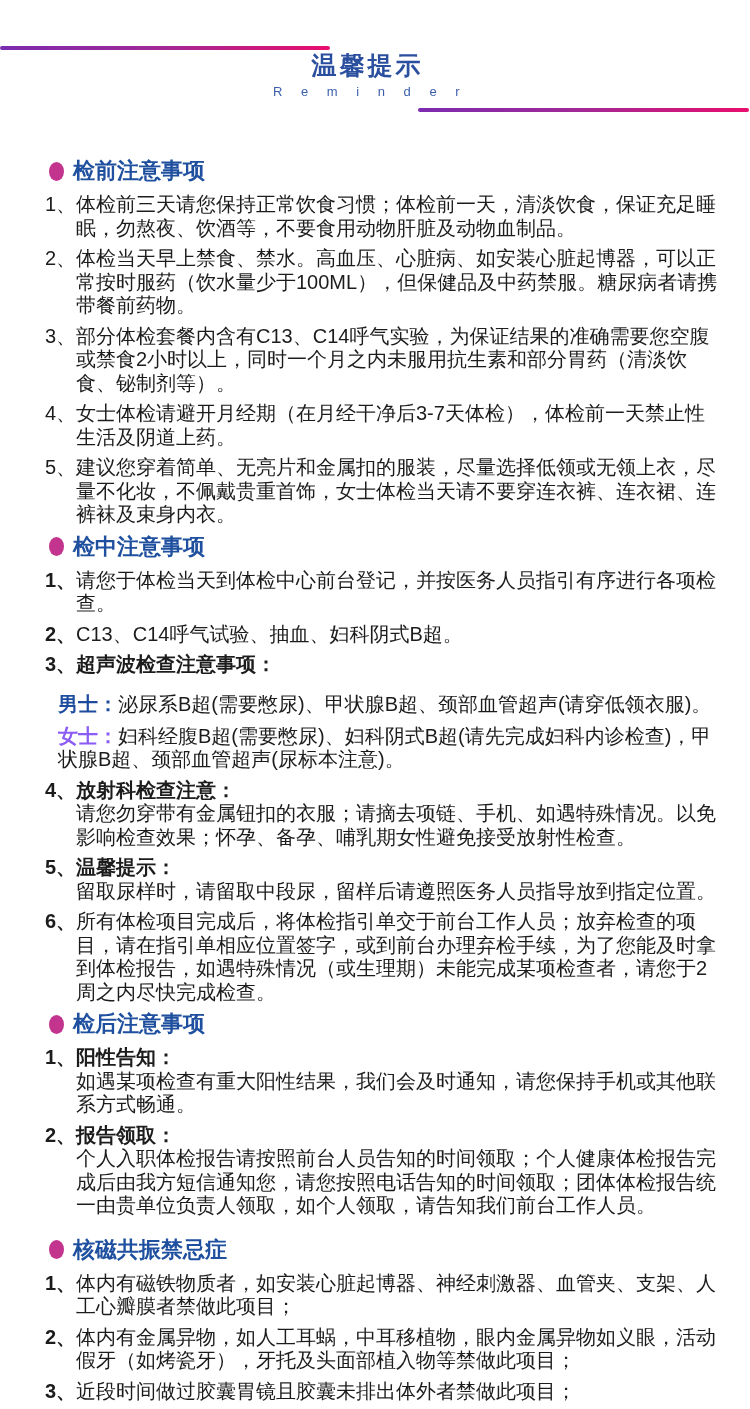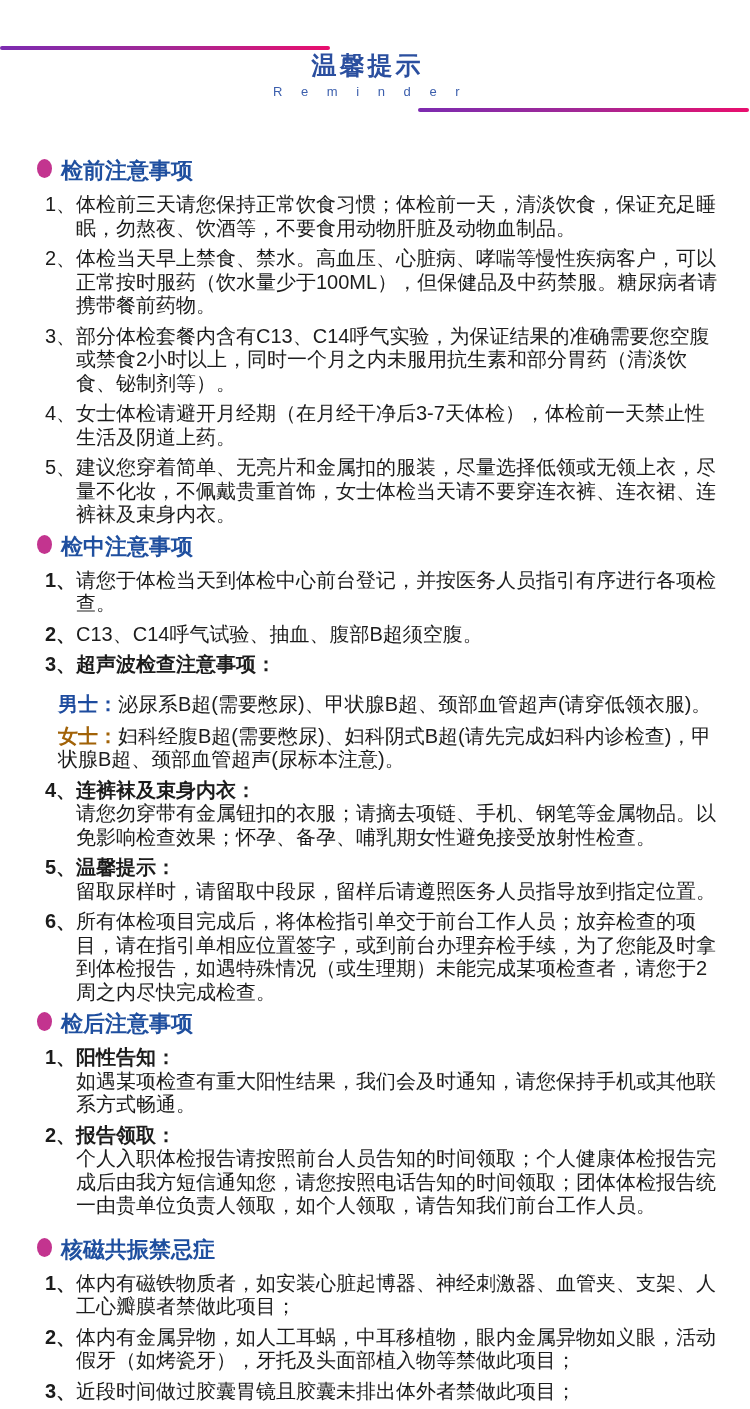--- a/index.html
+++ b/index.html
@@ -23,36 +23,36 @@
   }
   .page-subtitle{
     font-size:13px;color:#3c5fad;letter-spacing:7.5px;padding-left:8px;
     margin-top:3px;line-height:18px;
   }
   
   .content{position:absolute;top:159px;left:0;right:0;}
   .sec{margin-top:8px;}
   .sec:first-child{margin-top:0;}
   .sec.sec-mri{margin-top:20px;}
-  .sec-head{display:flex;padding-left:37px;height:24px;}
+  .sec-head{display:flex;align-items:center;padding-left:37px;height:24px;margin-left:12px;}
   .dot{width:15px;height:19px;border-radius:50%;background:#c3348f;flex:none;}
   .sec-title{font-size:22px;font-weight:bold;color:#1f4f9f;margin-left:9px;line-height:24px;}
   .items{margin:10px 30px 0 45px;}
   .item{display:flex;margin-bottom:7px;font-size:20px;line-height:23.5px;}
   .item:last-child{margin-bottom:0;}
   .num{flex:none;width:31px;}
   .num.b{font-weight:bold;}
   .itext{flex:1;}
   .ititle{font-weight:bold;}
   .subrows{margin-left:-18px;}
   .subrow{margin-top:16px;}
   .subrow.women{margin-top:8.5px;}
   .sublabel{font-weight:bold;}
   .sublabel.blue{color:#1d4b9e;}
-  .sublabel.pink{color:#a16207;}
+  .sublabel.pink{color:#8b5cf6;}
 </style>
 </head>
 <body>
 
 <div class="page">
 
   <div class="gline gline-top"></div>
   <div class="title-wrap">
     <div class="page-title">温馨提示</div>
     <div class="page-subtitle">R e m i n d e r</div>
@@ -66,21 +66,21 @@
         <span class="dot"></span>
         <span class="sec-title">检前注意事项</span>
       </div>
       <div class="items">
         <div class="item">
           <span class="num">1、</span>
           <span class="itext">体检前三天请您保持正常饮食习惯；体检前一天，清淡饮食，保证充足睡眠，勿熬夜、饮酒等，不要食用动物肝脏及动物血制品。</span>
         </div>
         <div class="item">
           <span class="num">2、</span>
-          <span class="itext">体检当天早上禁食、禁水。高血压、心脏病、哮喘等慢性疾病客户，可以正常按时服药（饮水量少于100ML），但保健品及中药禁服。糖尿病者请携带餐前药物。</span>
+          <span class="itext">体检当天早上禁食、禁水。高血压、心脏病、如安装心脏起博器，可以正常按时服药（饮水量少于100ML），但保健品及中药禁服。糖尿病者请携带餐前药物。</span>
         </div>
         <div class="item">
           <span class="num">3、</span>
           <span class="itext">部分体检套餐内含有C13、C14呼气实验，为保证结果的准确需要您空腹或禁食2小时以上，同时一个月之内未服用抗生素和部分胃药（清淡饮食、铋制剂等）。</span>
         </div>
         <div class="item">
           <span class="num">4、</span>
           <span class="itext">女士体检请避开月经期（在月经干净后3-7天体检），体检前一天禁止性生活及阴道上药。</span>
         </div>
         <div class="item">
@@ -95,41 +95,41 @@
         <span class="dot"></span>
         <span class="sec-title">检中注意事项</span>
       </div>
       <div class="items">
         <div class="item">
           <span class="num b">1、</span>
           <span class="itext">请您于体检当天到体检中心前台登记，并按医务人员指引有序进行各项检查。</span>
         </div>
         <div class="item">
           <span class="num b">2、</span>
-          <span class="itext">C13、C14呼气试验、抽血、腹部B超须空腹。</span>
+          <span class="itext">C13、C14呼气试验、抽血、妇科阴式B超。</span>
         </div>
         <div class="item">
           <span class="num b">3、</span>
           <div class="itext">
             <div class="ititle">超声波检查注意事项：</div>
             <div class="subrows">
               <div class="subrow men">
                 <span class="sublabel blue">男士：</span><span>泌尿系B超(需要憋尿)、甲状腺B超、颈部血管超声(请穿低领衣服)。</span>
               </div>
               <div class="subrow women">
                 <span class="sublabel pink">女士：</span><span>妇科经腹B超(需要憋尿)、妇科阴式B超(请先完成妇科内诊检查)，甲状腺B超、颈部血管超声(尿标本注意)。</span>
               </div>
             </div>
           </div>
         </div>
         <div class="item">
           <span class="num b">4、</span>
           <div class="itext">
-            <div class="ititle">连裤袜及束身内衣：</div>
-            <div class="ibody">请您勿穿带有金属钮扣的衣服；请摘去项链、手机、钢笔等金属物品。以免影响检查效果；怀孕、备孕、哺乳期女性避免接受放射性检查。</div>
+            <div class="ititle">放射科检查注意：</div>
+            <div class="ibody">请您勿穿带有金属钮扣的衣服；请摘去项链、手机、如遇特殊情况。以免影响检查效果；怀孕、备孕、哺乳期女性避免接受放射性检查。</div>
           </div>
         </div>
         <div class="item">
           <span class="num b">5、</span>
           <div class="itext">
             <div class="ititle">温馨提示：</div>
             <div class="ibody">留取尿样时，请留取中段尿，留样后请遵照医务人员指导放到指定位置。</div>
           </div>
         </div>
         <div class="item">

